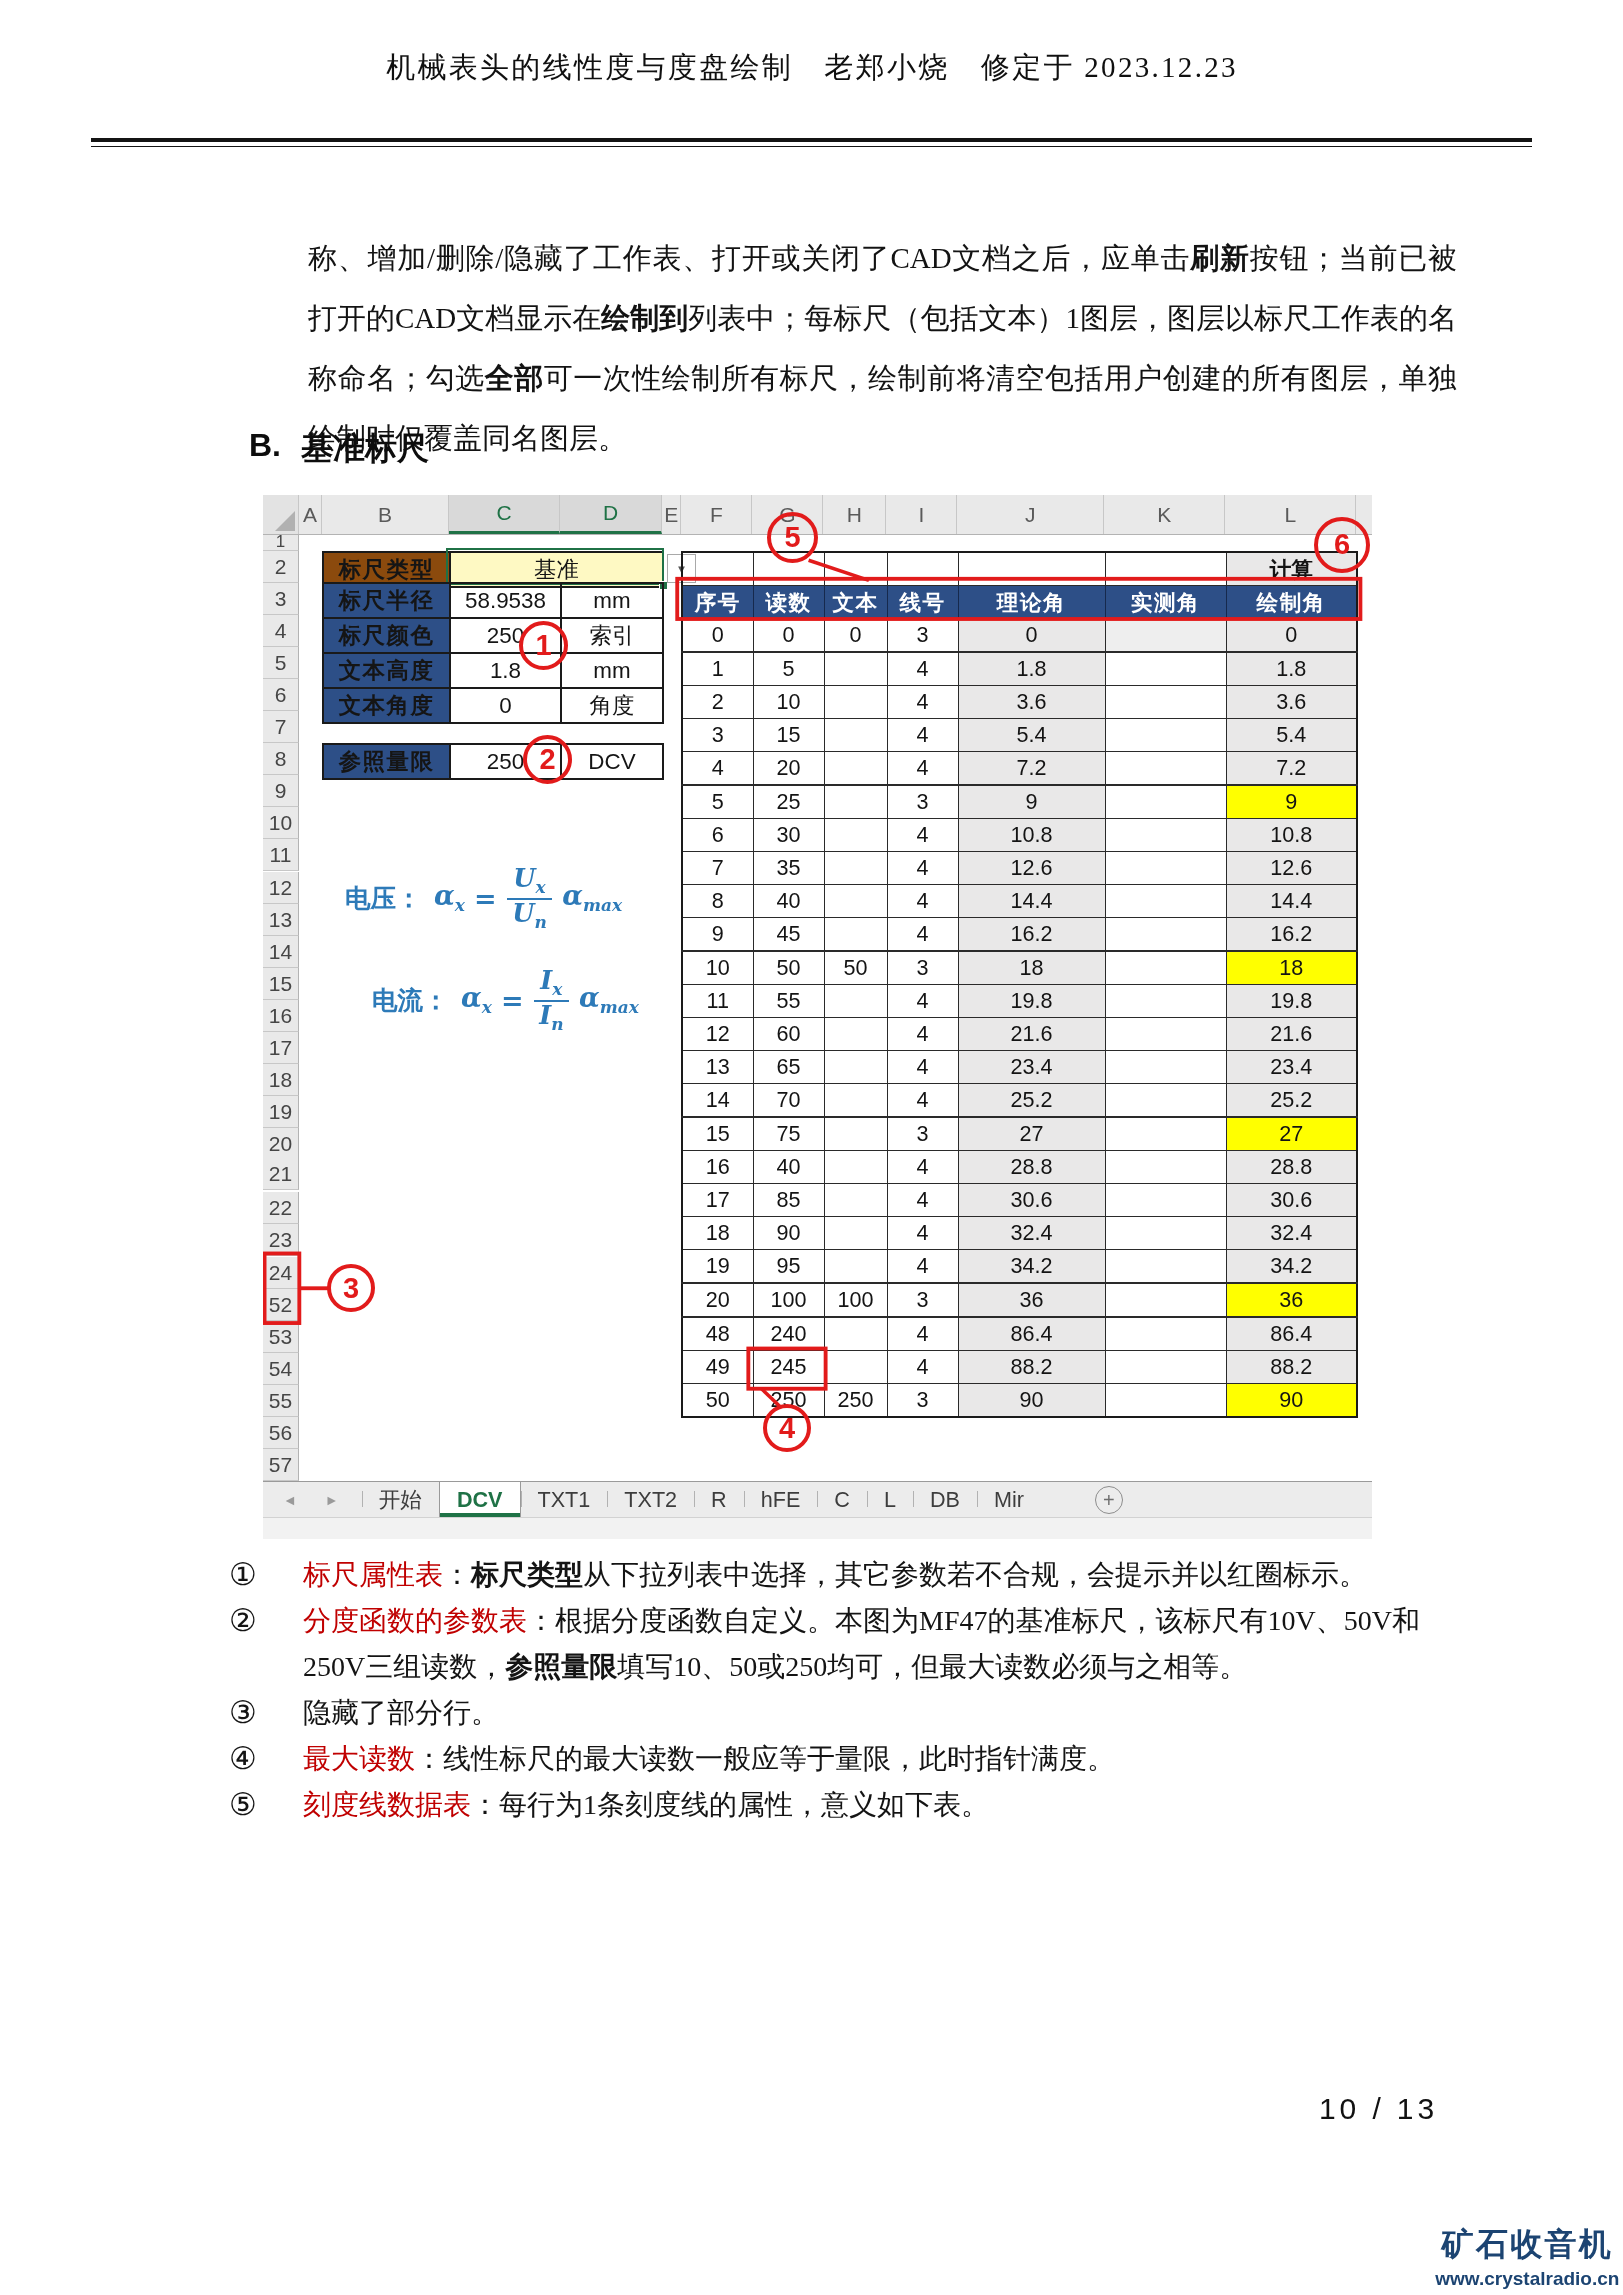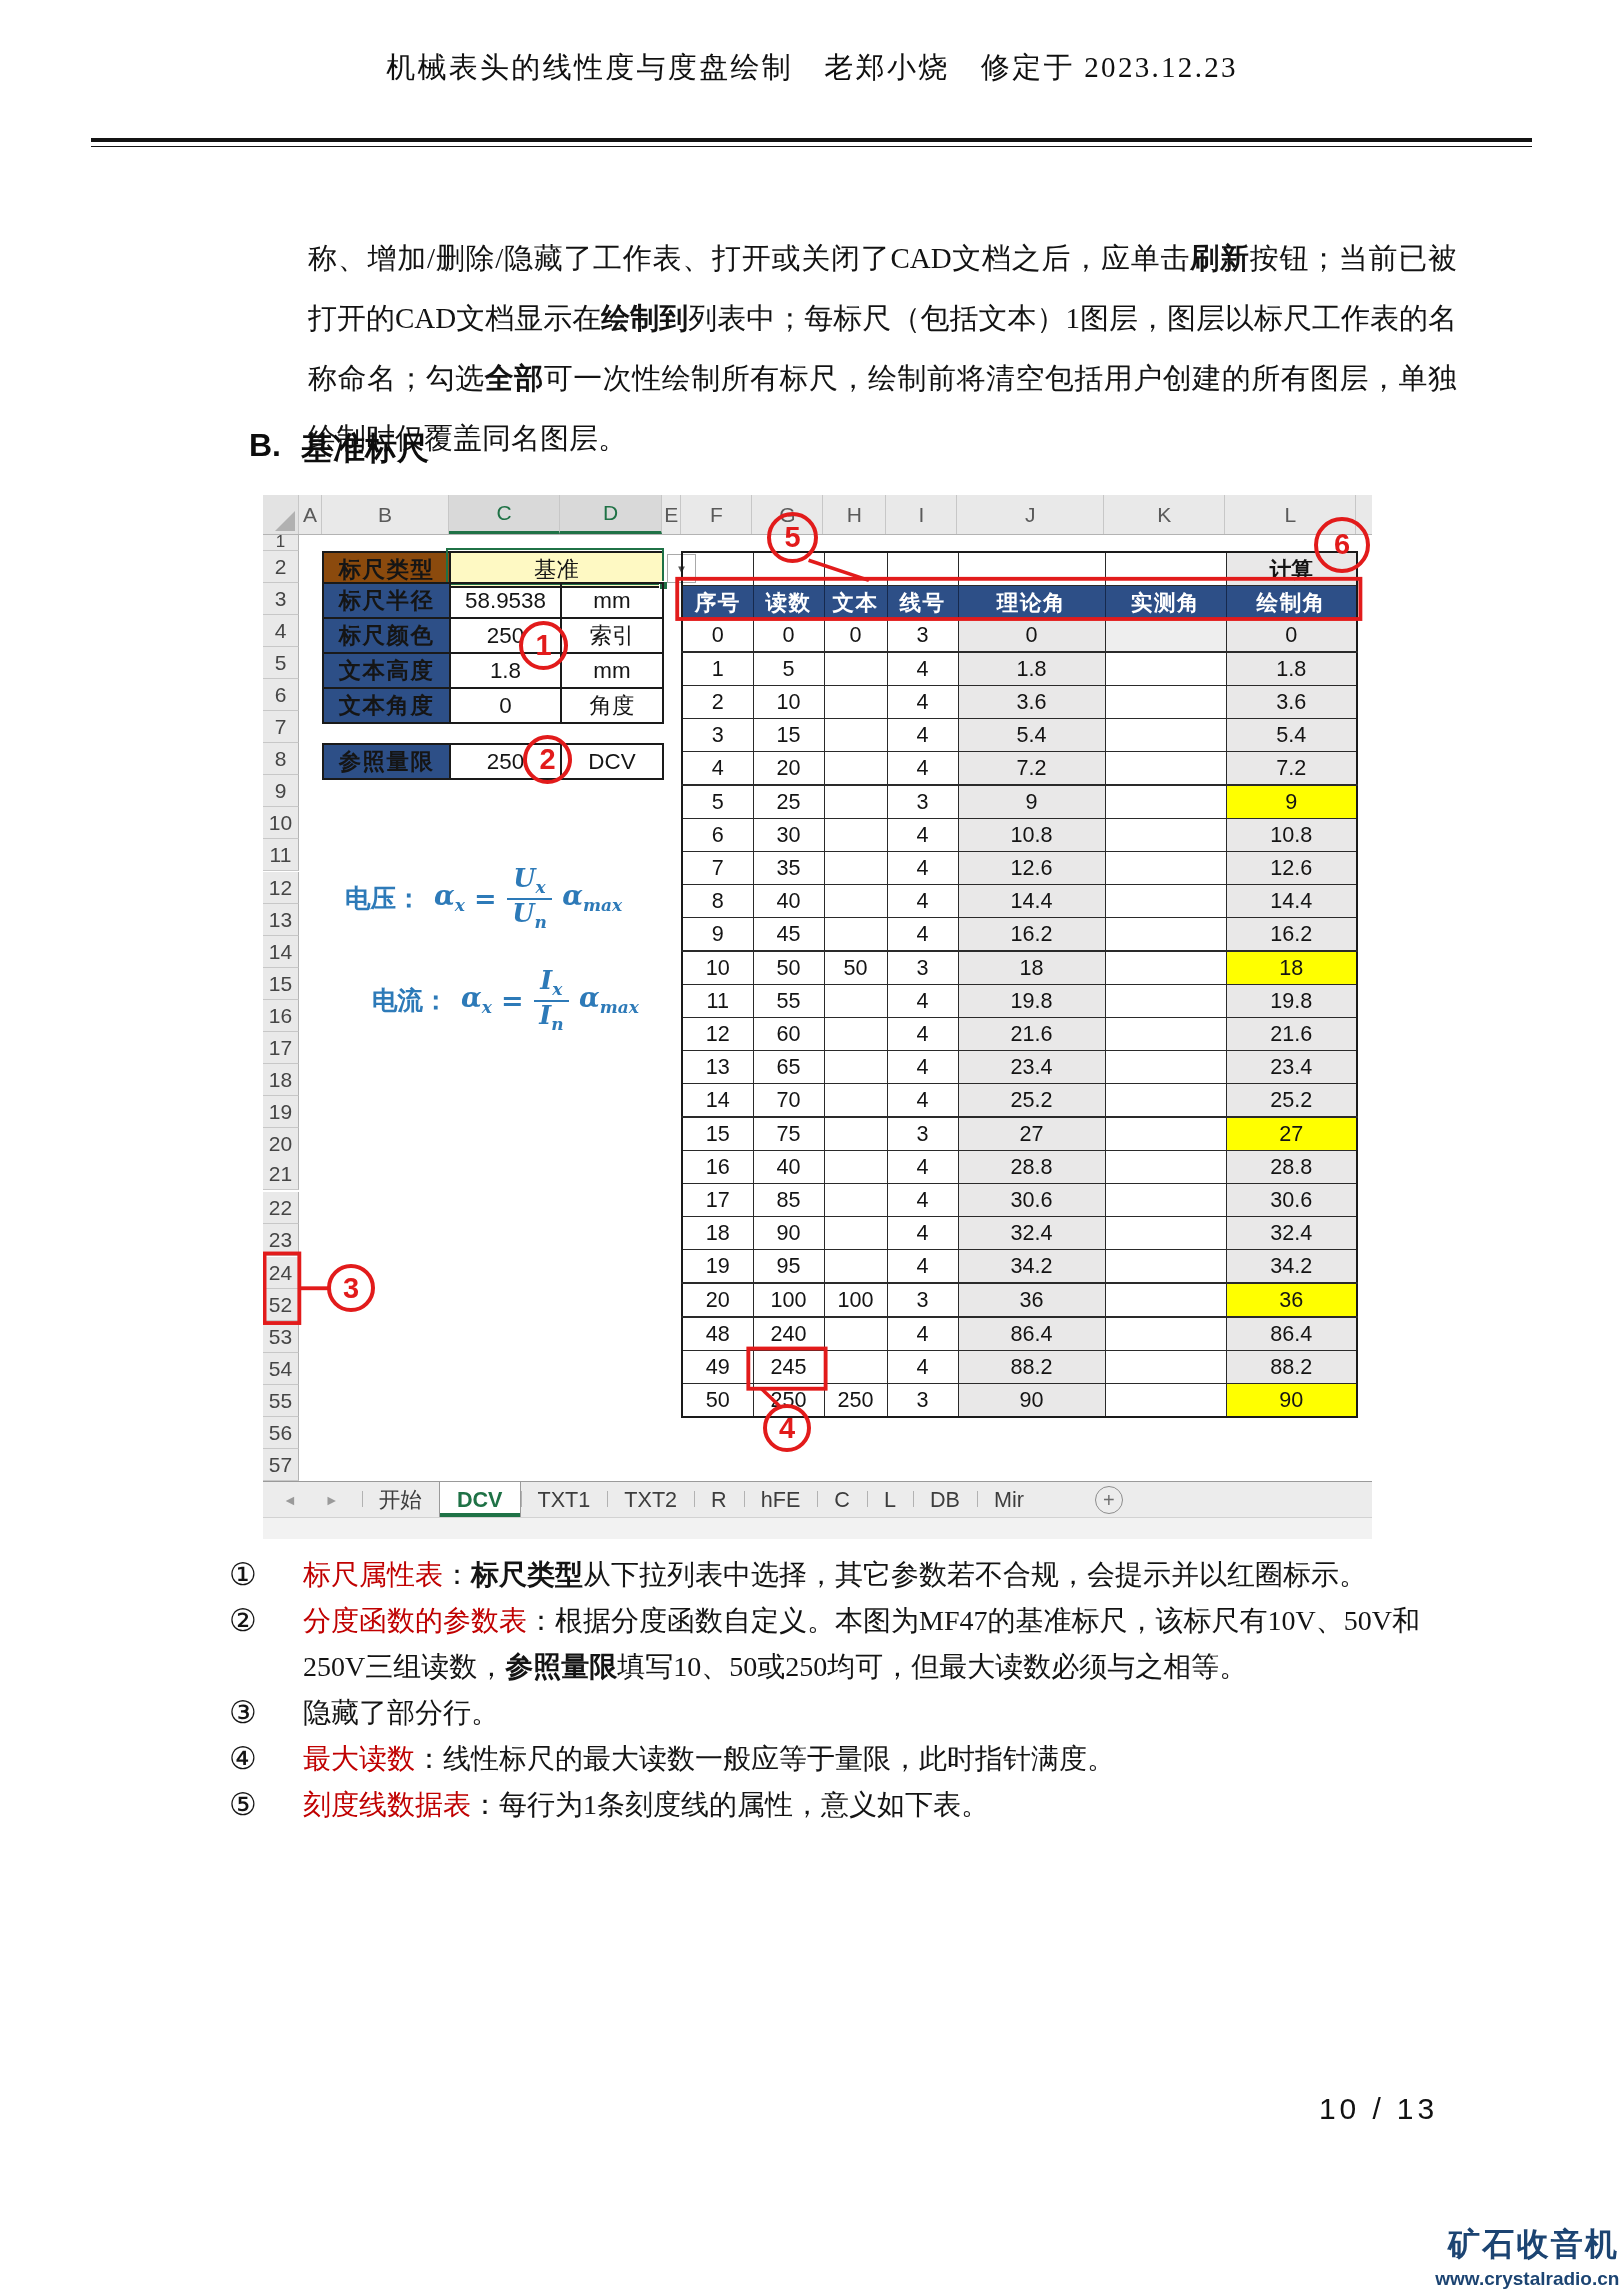--- a/index.html
+++ b/index.html
@@ -59,21 +59,21 @@
   
   .notes{position:absolute;left:229px;top:1552px;width:1273px;font-family:"Liberation Serif",serif;font-size:28px;line-height:46px;color:#141414;}
   .note{display:flex;}
   .note-num{flex:none;width:74px;font-size:31px;}
   .note-text{flex:1;}
   .red{color:#c00000;}
   .note-text b{font-weight:700;}
   
   .pgnum{position:absolute;left:1319px;top:2092px;font-size:30px;letter-spacing:3.9px;color:#111;font-family:"Liberation Sans",sans-serif;}
   .wm{position:absolute;right:4.6px;bottom:4.6px;text-align:right;color:#1c4472;font-family:"Liberation Sans",sans-serif;}
-  .wm-title{font-weight:700;font-size:32px;letter-spacing:2.3px;}
+  .wm-title{font-weight:700;font-size:32px;letter-spacing:2.3px;text-align:center;}
   .wm-url{font-weight:700;font-size:19px;margin-top:1.5px;}
 </style>
 </head>
 <body>
 
 <div id="page">
 
   <div class="doc-title">机械表头的线性度与度盘绘制　老郑小烧　修定于 2023.12.23</div>
   <div class="rule"></div>
 

